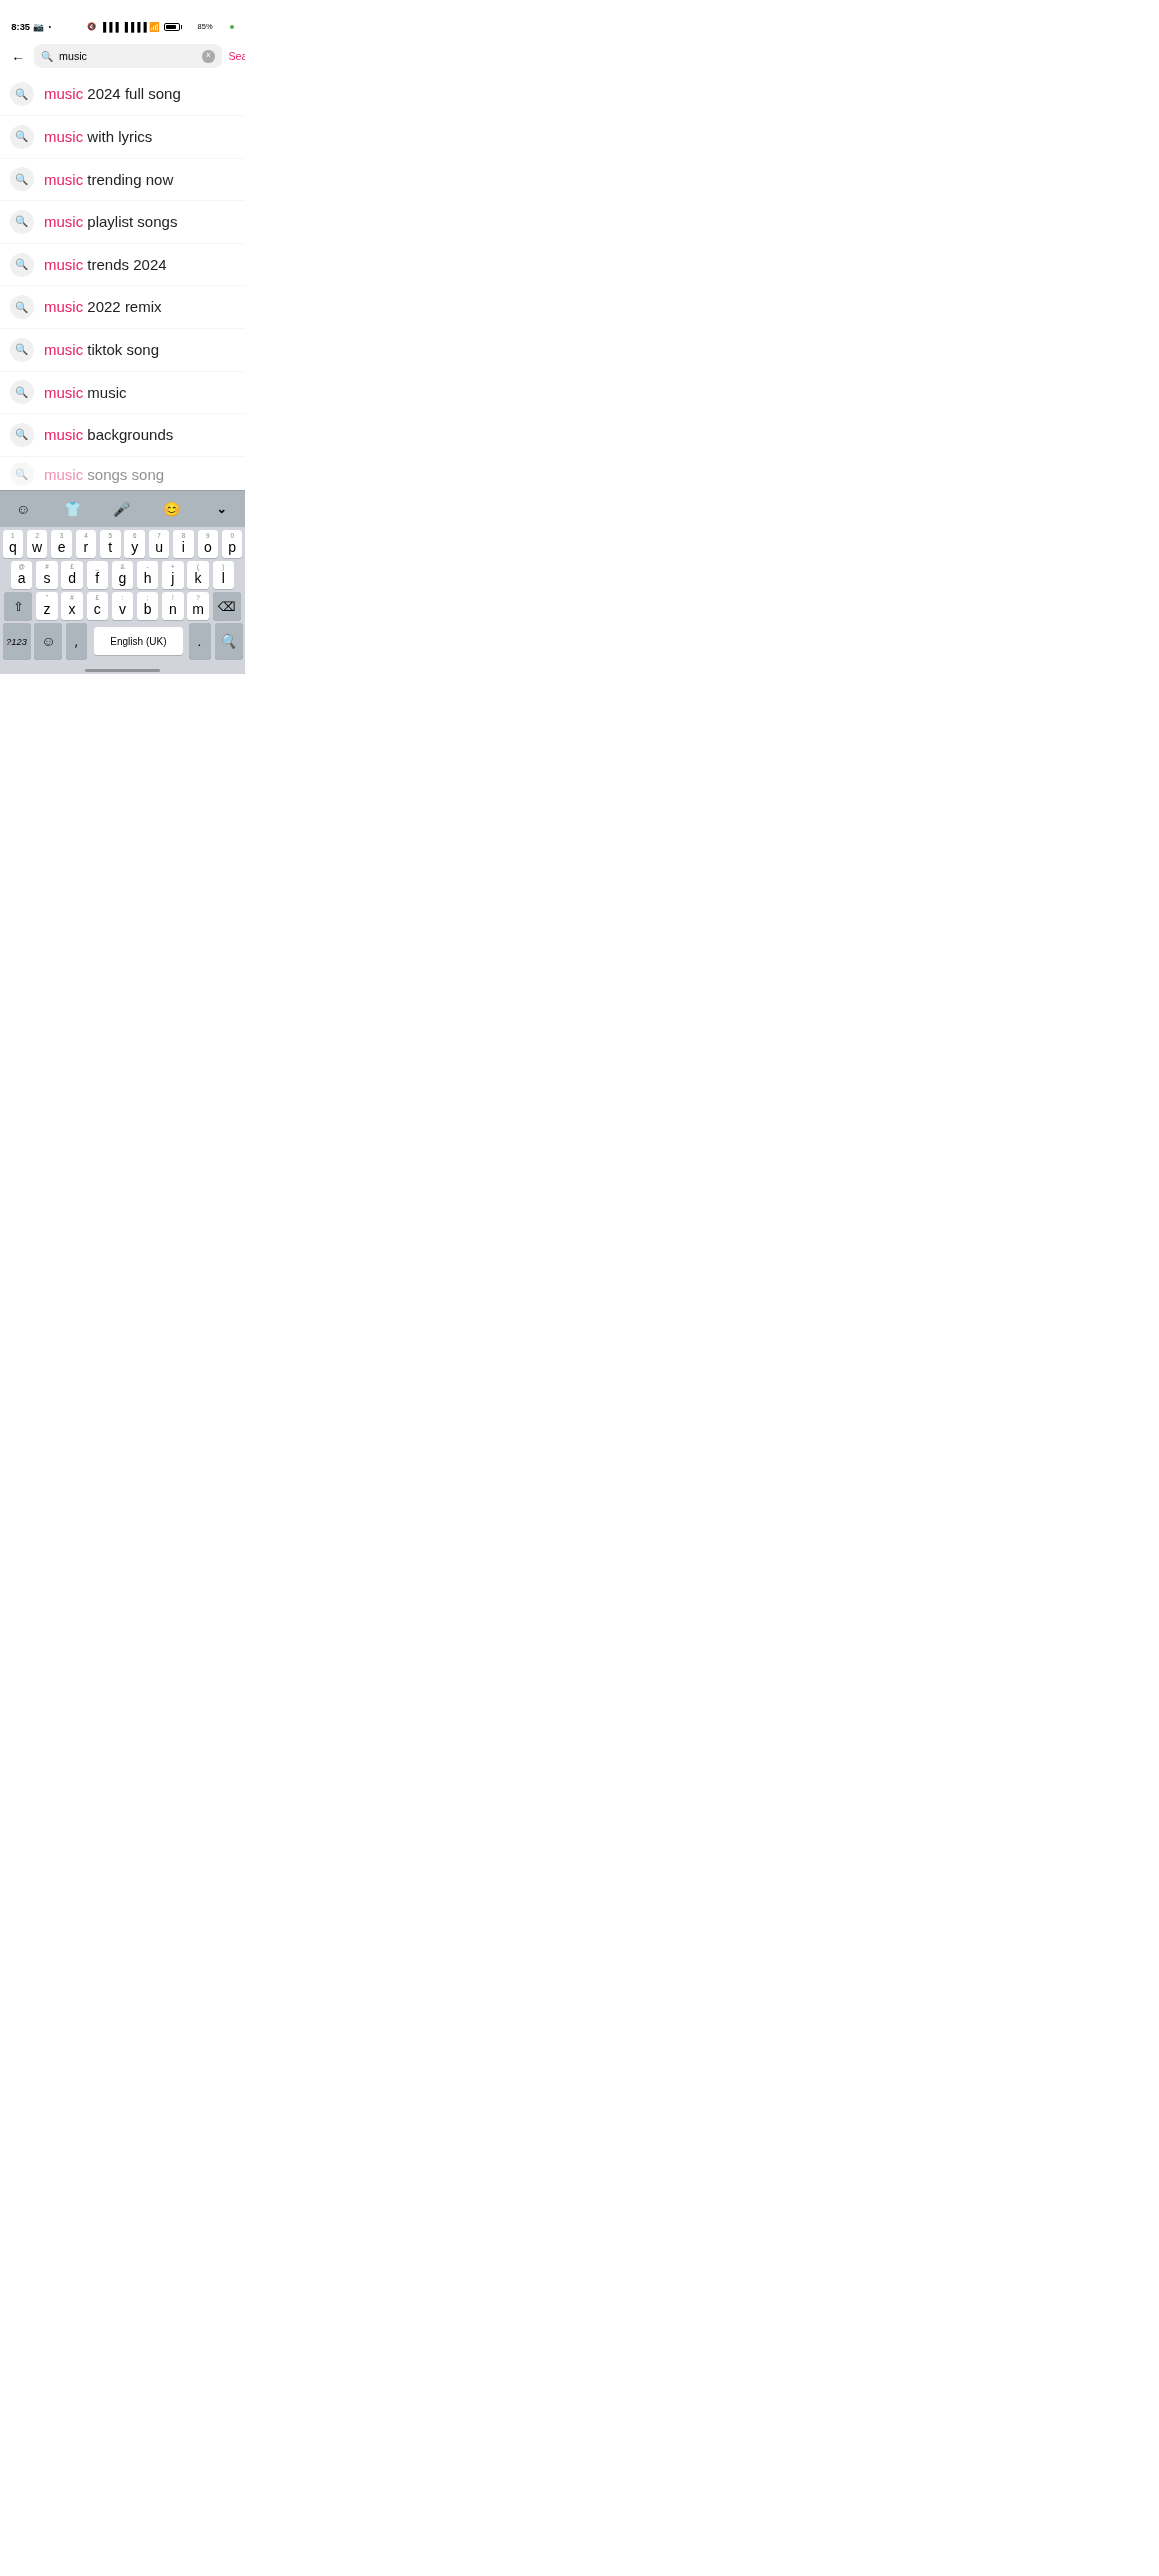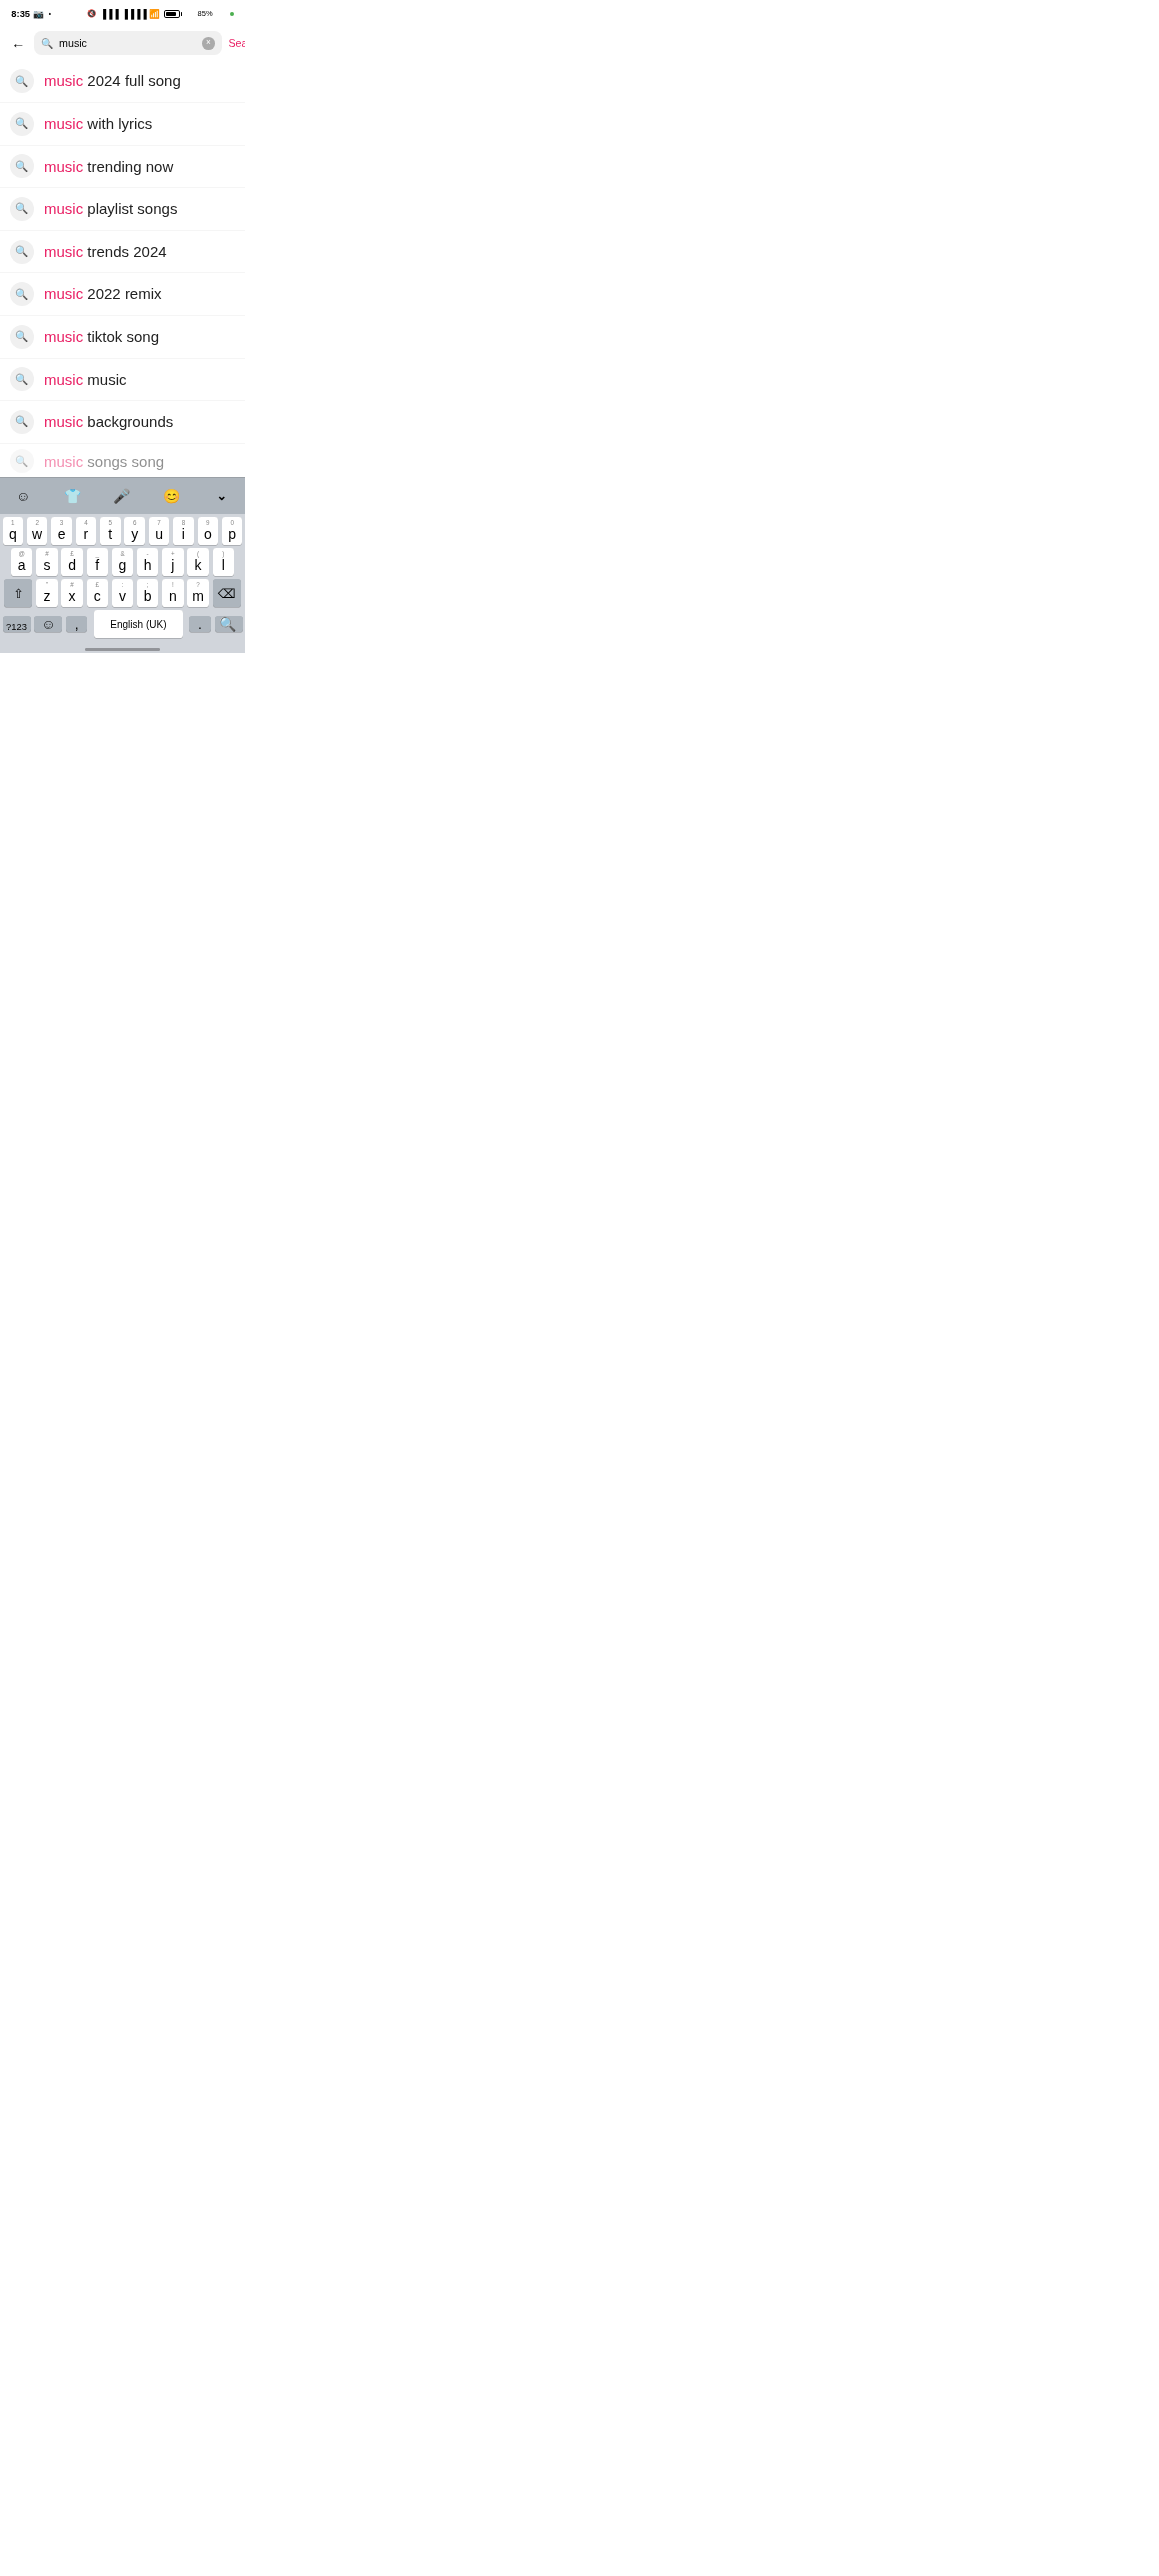--- a/index.html
+++ b/index.html
@@ -14,20 +14,21 @@
     }
 
     
     .status-bar {
       display: flex;
       justify-content: space-between;
       align-items: center;
       padding: 3.8px 11.3px 2.5px;
       background: #fff;
       height: 26.4px;
+      margin-top: 13px;
     }
     .status-left {
       font-size: 9.4px;
       font-weight: 600;
       color: #000;
       display: flex;
       align-items: center;
       gap: 3.8px;
     }
     .status-right {
@@ -267,27 +268,28 @@
     .kb-bottom-row {
       display: flex;
       align-items: center;
       padding: 3.1px 2.5px 2.5px;
       gap: 3.8px;
     }
     .kb-bottom-key {
       background: #adb5bd;
       border-radius: 3.1px;
       box-shadow: 0 0.6px 0 rgba(0,0,0,0.35);
-      height: 16px;
-      display: flex;
-      align-items: flex-end;
+      height: 36px;
+      display: flex;
+      align-items: center;
       justify-content: center;
       cursor: pointer;
       font-size: 10px;
       color: #000;
+      font-style: italic;
     }
     .kb-num-switch { width: 28px; font-size: 9.4px; font-weight: 500; }
     .kb-emoji { width: 28px; font-size: 14px; }
     .kb-comma { width: 21.4px; font-size: 14px; background: #adb5bd; }
     .kb-period { width: 21.4px; font-size: 14px; background: #adb5bd; }
     .kb-search-btn {
       width: 28px;
       background: #adb5bd;
       font-size: 14px;
     }

